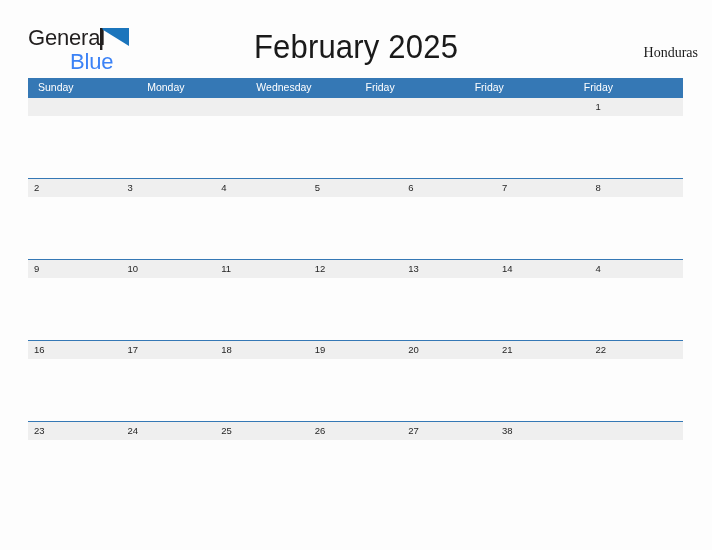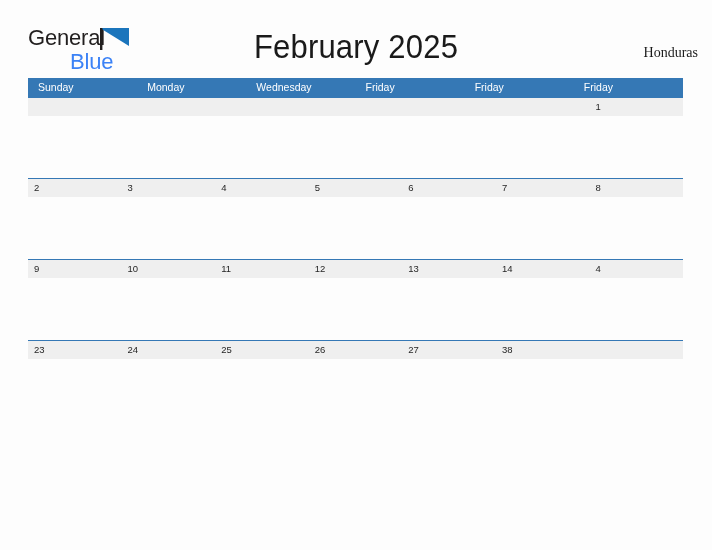--- a/index.html
+++ b/index.html
@@ -231,20 +231,40 @@
       <div class="body-cell"></div>
       <div class="body-cell"></div>
       <div class="body-cell"></div>
       <div class="body-cell"></div>
       <div class="body-cell"></div>
       <div class="body-cell"></div>
       <div class="body-cell"></div>
     </div>
   </div>
 
+  <div class="week-row">
+    <div class="week-dates">
+      <div class="date-cell">16</div>
+      <div class="date-cell">17</div>
+      <div class="date-cell">18</div>
+      <div class="date-cell">19</div>
+      <div class="date-cell">20</div>
+      <div class="date-cell">21</div>
+      <div class="date-cell">22</div>
+    </div>
+    <div class="week-body">
+      <div class="body-cell"></div>
+      <div class="body-cell"></div>
+      <div class="body-cell"></div>
+      <div class="body-cell"></div>
+      <div class="body-cell"></div>
+      <div class="body-cell"></div>
+      <div class="body-cell"></div>
+    </div>
+  </div>
 
   <div class="week-row">
     <div class="week-dates">
       <div class="date-cell">23</div>
       <div class="date-cell">24</div>
       <div class="date-cell">25</div>
       <div class="date-cell">26</div>
       <div class="date-cell">27</div>
       <div class="date-cell">38</div>
       <div class="date-cell"></div>

